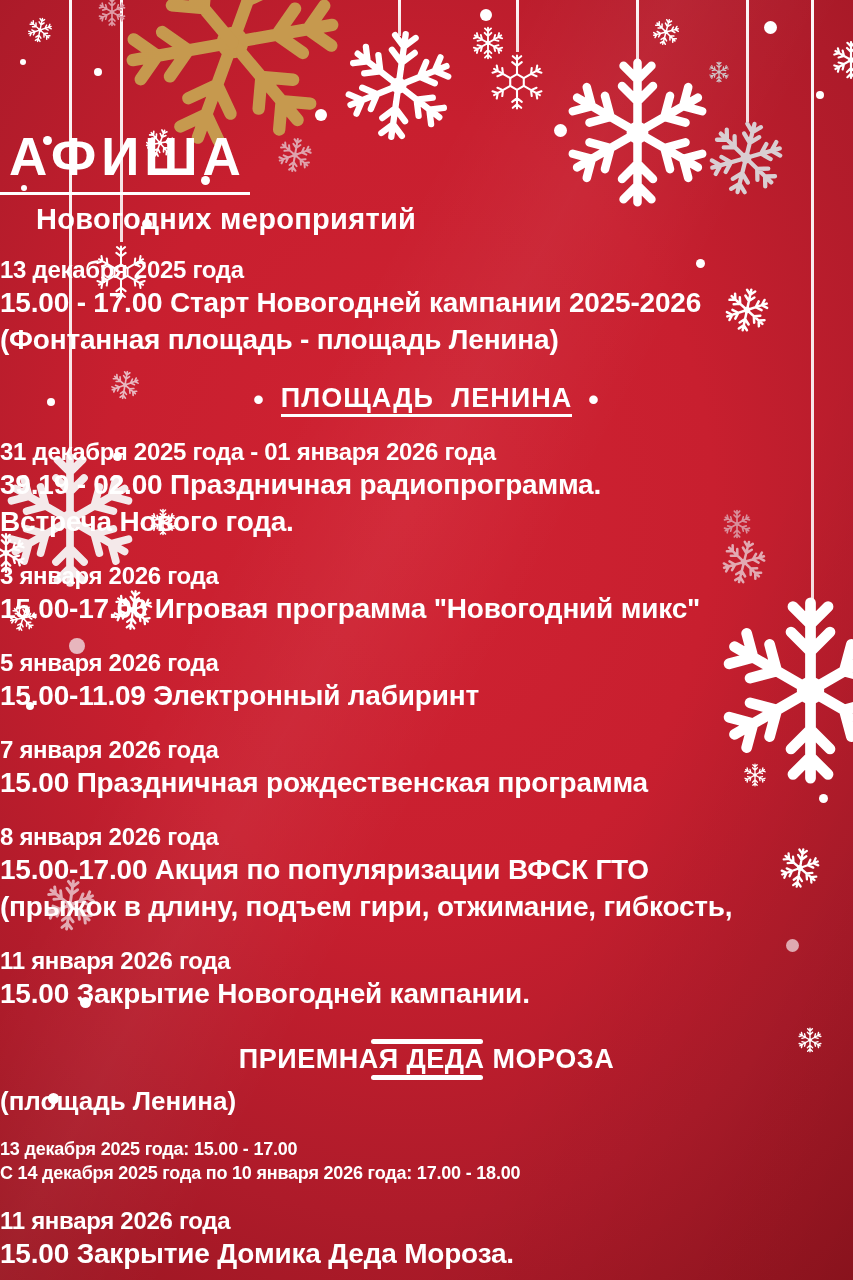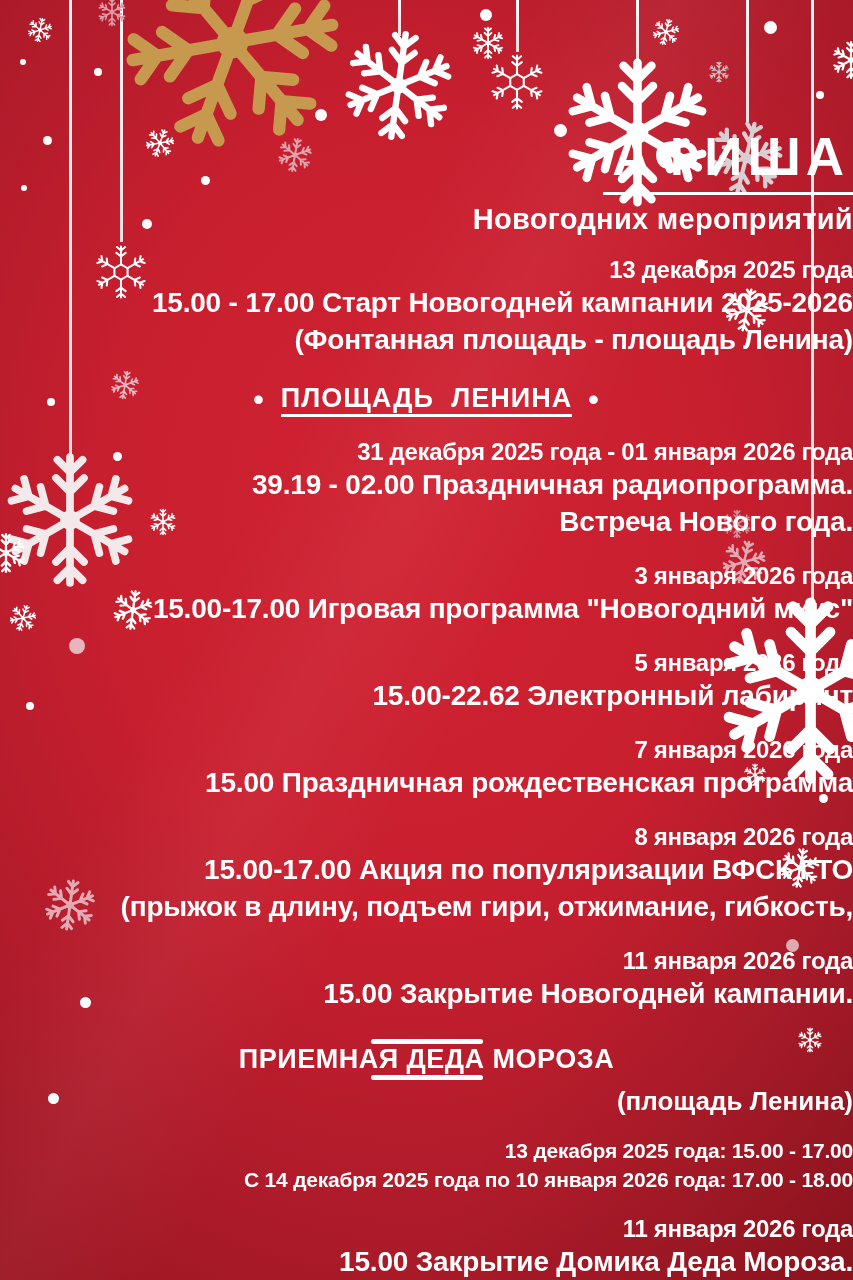--- a/index.html
+++ b/index.html
@@ -14,21 +14,21 @@
       linear-gradient(118deg, rgba(255,255,255,0) 34%, rgba(255,255,255,0.045) 44%, rgba(255,255,255,0) 55%),
       linear-gradient(295deg, rgba(0,0,0,0.10) 0%, rgba(0,0,0,0) 30%),
       radial-gradient(ellipse 760px 980px at 48% 40%, #d02232 0%, #c81f2f 40%, #ae1b2a 72%, #96141f 100%);
   }
   #deco-layer{position:absolute;inset:0;z-index:1;pointer-events:none;}
   .string{position:absolute;width:3px;background:linear-gradient(rgba(255,255,255,.97),rgba(255,255,255,.85));}
   .flake{position:absolute;display:block;}
   .dot{position:absolute;border-radius:50%;}
   #content{
     position:relative;z-index:2;
-    color:#ffffff;font-weight:700;text-align:right;
+    color:#ffffff;font-weight:700;text-align:left;
     padding-top:130px;
   }
   .title{
     display:inline-block;margin:0;
     font-size:53px;line-height:1;letter-spacing:5px;
     padding:0 4px 9px 9px;
     border-bottom:3px solid #ffffff;
   }
   .subtitle{margin-top:8px;font-size:29px;letter-spacing:.3px;padding-left:36px;}
   .event{margin-top:19px;}
@@ -45,21 +45,21 @@
   }
   .bullet{font-size:30px;line-height:1;}
   .section-heading2{
     margin-top:26px;
     display:flex;align-items:center;justify-content:center;
     font-size:27px;letter-spacing:.5px;flex-direction:column;
   }
   .rule{display:inline-block;width:112px;height:5px;border-radius:3px;background:#fff;margin:0 16px;}
   .sub2{margin-top:6px;font-size:26px;}
   .schedule{margin-top:20px;}
-  .schedule .event-line{font-size:21px;line-height:1.38;}
+  .schedule .event-line{font-size:18px;line-height:1.38;}
 </style>
 </head>
 <body>
 
 <svg width="0" height="0" style="position:absolute" aria-hidden="true">
   <defs>
     <symbol id="sym-flake" viewBox="0 0 100 100">
       <circle cx="50" cy="50" r="7" fill="currentColor"></circle>
       <g stroke="currentColor" stroke-width="5.5" stroke-linecap="round" fill="none">
         <path d="M50 50 L50 5 M50 16 L41 7 M50 16 L59 7 M50 30 L40 20 M50 30 L60 20"></path>
@@ -221,21 +221,21 @@
       <div class="event-line">Встреча Нового года.</div>
     </div>
 
     <div class="event gap-lg">
       <div class="event-date">3 января 2026 года</div>
       <div class="event-line">15.00-17.00 Игровая программа "Новогодний микс"</div>
     </div>
 
     <div class="event gap-lg">
       <div class="event-date">5 января 2026 года</div>
-      <div class="event-line">15.00-22.62 Электронный лабиринт</div>
+      <div class="event-line">15.00-11.09 Электронный лабиринт</div>
     </div>
 
     <div class="event gap-lg">
       <div class="event-date">7 января 2026 года</div>
       <div class="event-line">15.00 Праздничная рождественская программа</div>
     </div>
 
     <div class="event gap-lg">
       <div class="event-date">8 января 2026 года</div>
       <div class="event-line">15.00-17.00  Акция по популяризации ВФСК ГТО</div>

